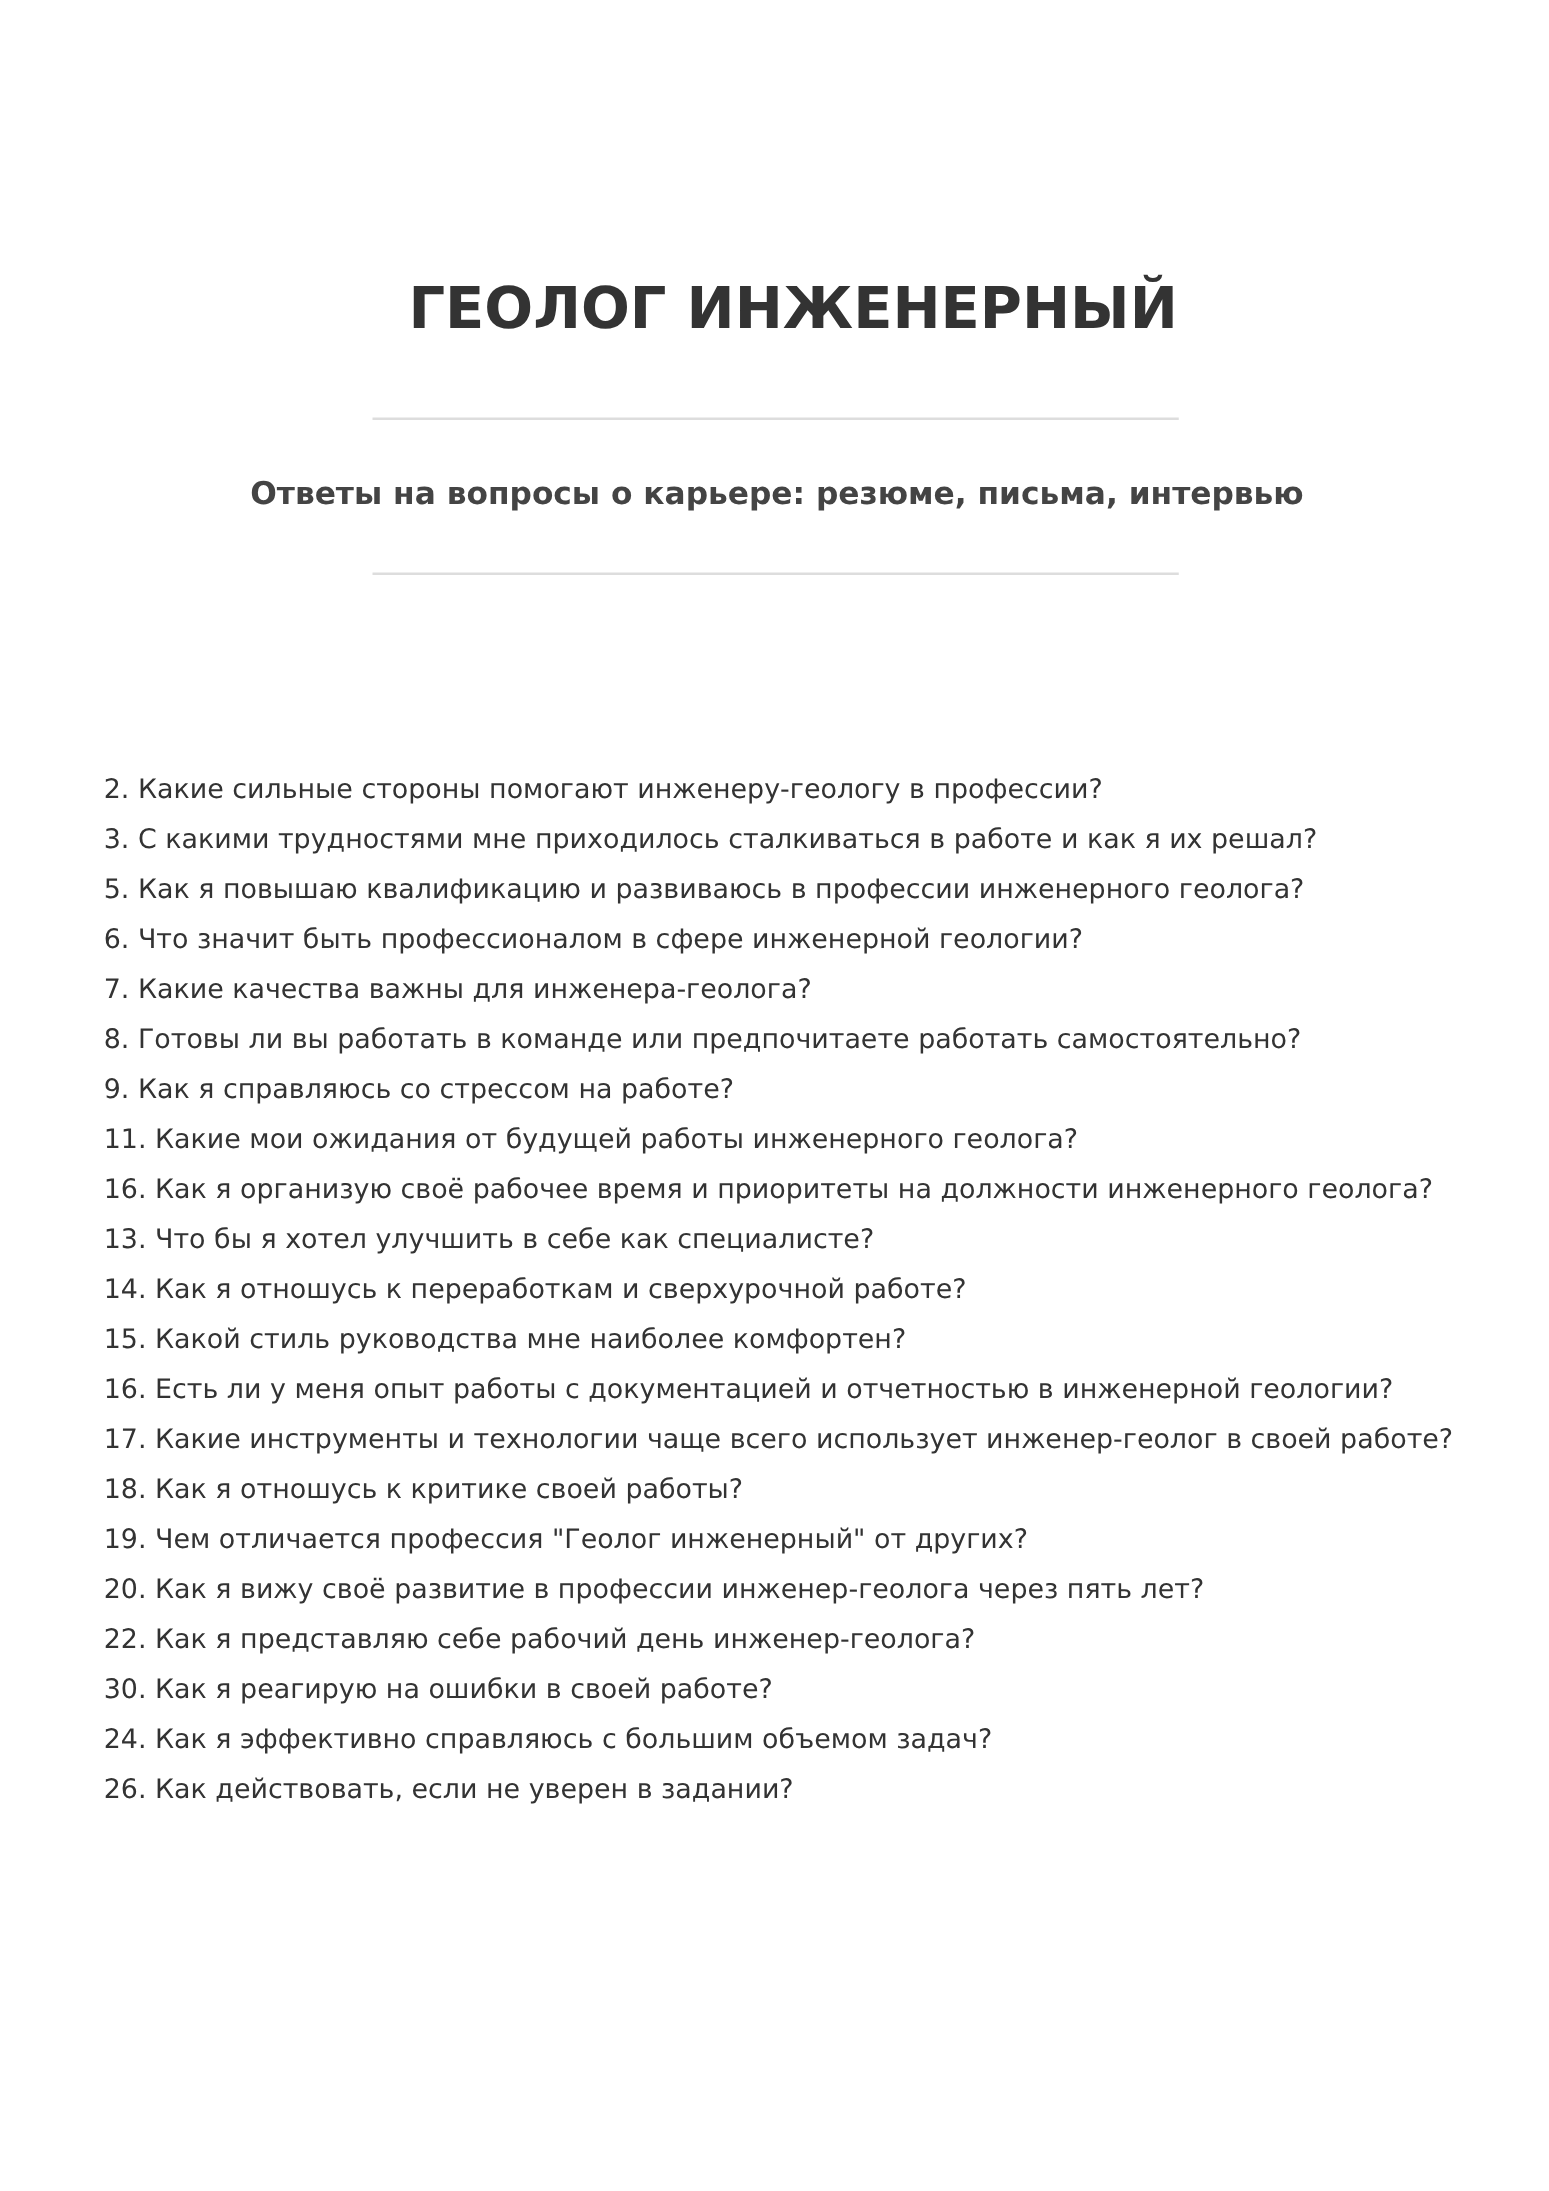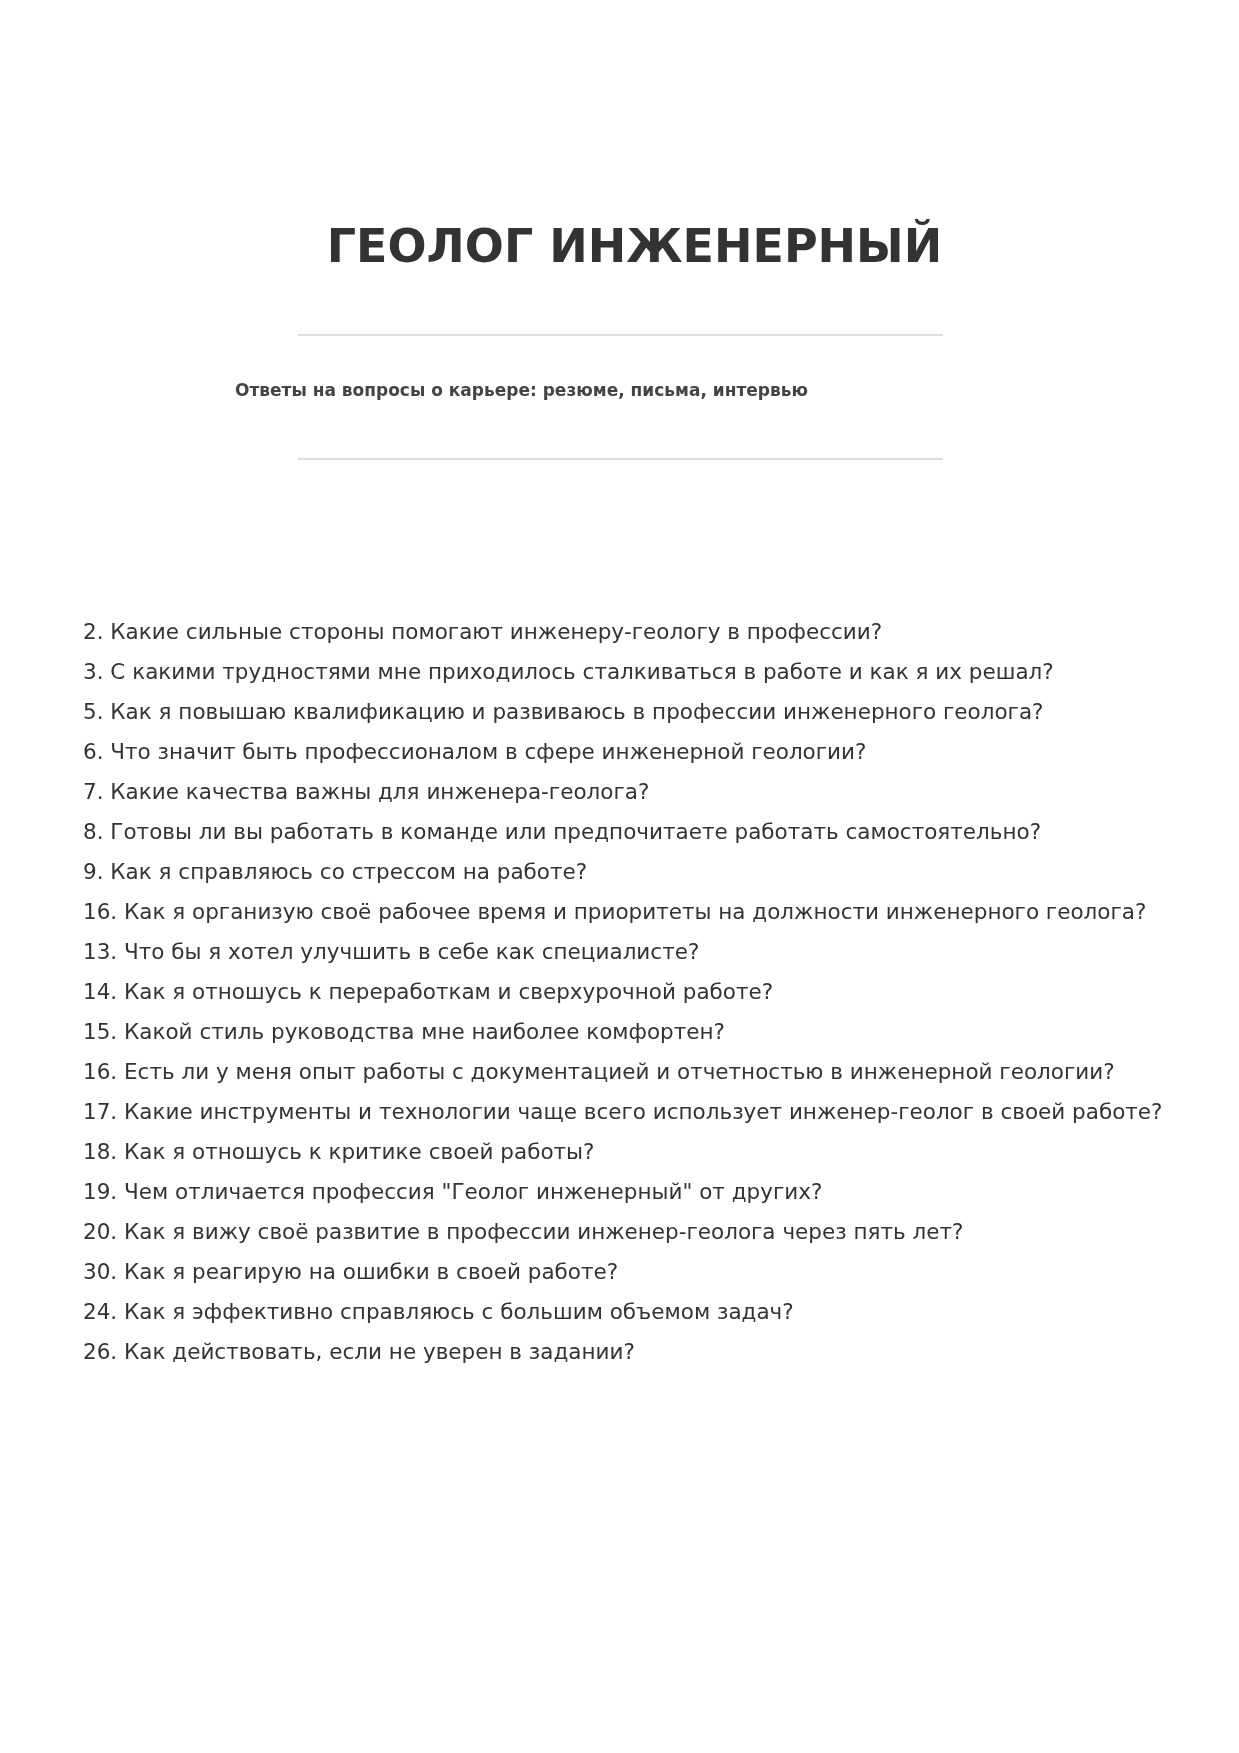--- a/index.html
+++ b/index.html
@@ -1,45 +1,47 @@
 <!DOCTYPE html>
 <html><head>
 <meta charset="utf-8">
 <style>
   html, body { margin: 0; padding: 0; background: #ffffff; }
   body { width: 1239px; height: 1753px; position: relative; font-family: "DejaVu Sans", "Liberation Sans", sans-serif; color: #333333; }
   .title { position: absolute; top: 188px; left: 15px; width: 1239px; text-align: center; font-size: 46px; font-weight: bold; color: #333333; letter-spacing: 0px; }
   .rule { position: absolute; left: 298px; width: 645px; height: 2px; background: #dddddd; }
   .rule.top { top: 334px; }
   .rule.bottom { top: 458px; }
-  .subtitle { position: absolute; top: 380px; left: 0; width: 1043px; text-align: center; font-size: 17px; font-weight: bold; color: #444444; }
+  .subtitle { position: absolute; top: 380px; left: 0; width: 1043px; text-align: right; font-size: 25px; font-weight: bold; color: #444444; }
   .list { position: absolute; top: 612px; left: 83px; width: 1080px; margin: 0; padding: 0; list-style: none; }
   .list li { font-size: 21.5px; line-height: 40px; color: #333333; }
 </style>
 </head>
 <body>
 
 <h1 class="title">ГЕОЛОГ ИНЖЕНЕРНЫЙ</h1>
 <div class="rule top"></div>
 <div class="subtitle">Ответы на вопросы о карьере: резюме, письма, интервью</div>
 <div class="rule bottom"></div>
 
 <ul class="list">
   <li>2. Какие сильные стороны помогают инженеру-геологу в профессии?</li>
   <li>3. С какими трудностями мне приходилось сталкиваться в работе и как я их решал?</li>
   <li>5. Как я повышаю квалификацию и развиваюсь в профессии инженерного геолога?</li>
   <li>6. Что значит быть профессионалом в сфере инженерной геологии?</li>
   <li>7. Какие качества важны для инженера-геолога?</li>
   <li>8. Готовы ли вы работать в команде или предпочитаете работать самостоятельно?</li>
   <li>9. Как я справляюсь со стрессом на работе?</li>
+  <li>11. Какие мои ожидания от будущей работы инженерного геолога?</li>
   <li>16. Как я организую своё рабочее время и приоритеты на должности инженерного геолога?</li>
   <li>13. Что бы я хотел улучшить в себе как специалисте?</li>
   <li>14. Как я отношусь к переработкам и сверхурочной работе?</li>
   <li>15. Какой стиль руководства мне наиболее комфортен?</li>
   <li>16. Есть ли у меня опыт работы с документацией и отчетностью в инженерной геологии?</li>
   <li>17. Какие инструменты и технологии чаще всего использует инженер-геолог в своей работе?</li>
   <li>18. Как я отношусь к критике своей работы?</li>
   <li>19. Чем отличается профессия "Геолог инженерный" от других?</li>
   <li>20. Как я вижу своё развитие в профессии инженер-геолога через пять лет?</li>
+  <li>22. Как я представляю себе рабочий день инженер-геолога?</li>
   <li>30. Как я реагирую на ошибки в своей работе?</li>
   <li>24. Как я эффективно справляюсь с большим объемом задач?</li>
   <li>26. Как действовать, если не уверен в задании?</li>
 </ul>
 
 </body></html>

